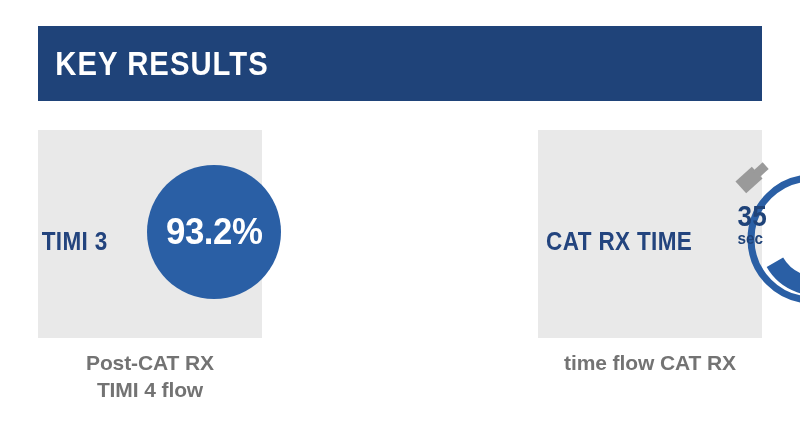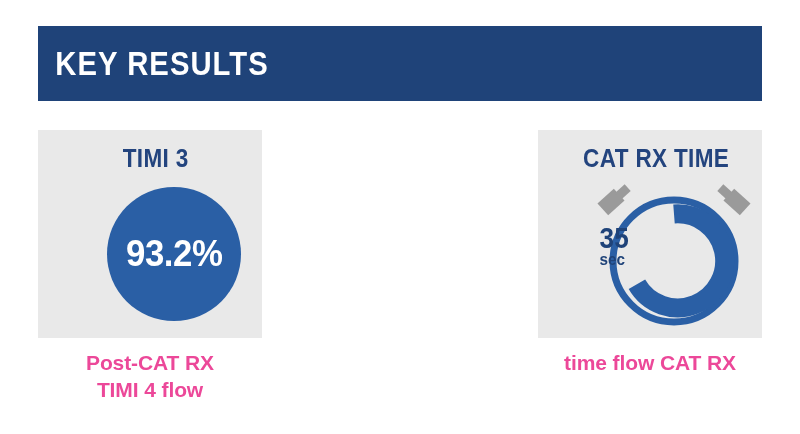--- a/index.html
+++ b/index.html
@@ -52,23 +52,22 @@
     display: flex;
     justify-content: space-between;
   }
 
   .card {
     width: 224px;
     height: 208px;
     background: #e9e9e9;
     position: relative;
     display: flex;
-    flex-direction: column;
-    align-items: center;
-    padding-left: 12px;
+    flex-direction: row;
+    align-items: center;
   }
 
   .card-title {
     margin-top: 14px;
     color: #23447e;
     font-family: "Liberation Sans Narrow", "Liberation Sans", sans-serif;
     font-size: 25px;
     font-weight: bold;
     letter-spacing: 0.4px;
     transform: scaleX(0.9);
@@ -182,21 +181,21 @@
     left: 38px;
     top: 350px;
     width: 724px;
     display: flex;
     justify-content: space-between;
   }
 
   .caption {
     width: 224px;
     text-align: center;
-    color: #ec4899;
+    color: #737373;
     font-family: "Liberation Sans Narrow", "Liberation Sans", sans-serif;
     font-size: 21px;
     font-weight: bold;
     line-height: 1.27;
     letter-spacing: -0.1px;
   }
   .caption span { display: block; white-space: nowrap; }
 </style>
 </head>
 <body>

